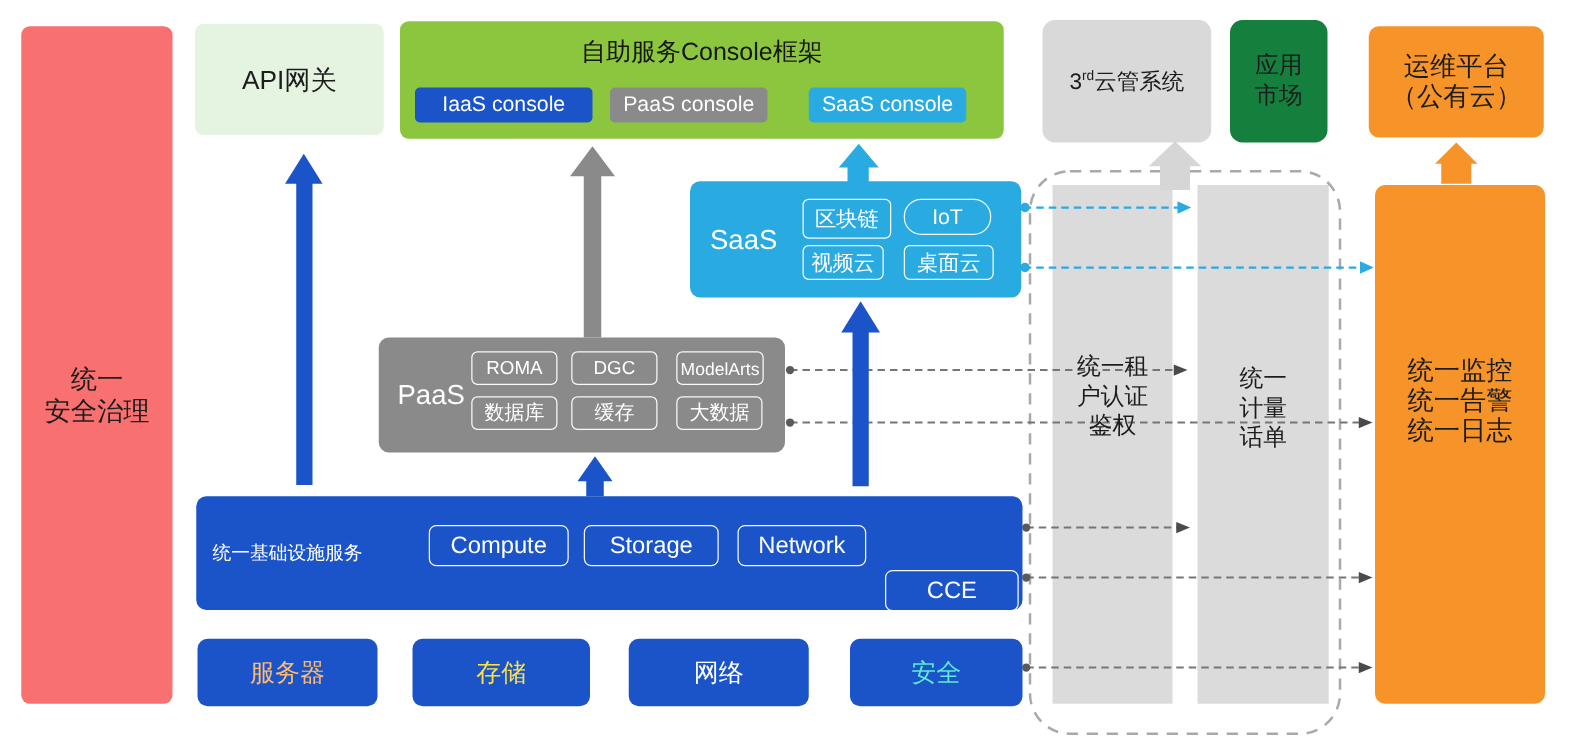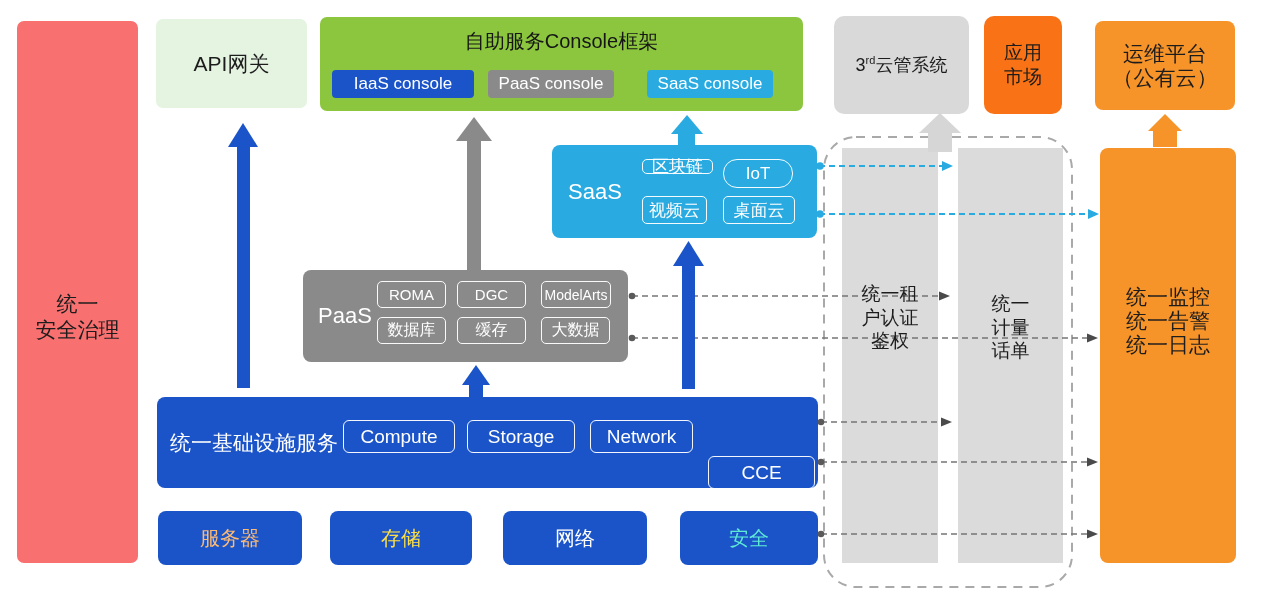--- a/index.html
+++ b/index.html
@@ -37,33 +37,33 @@
     </div>
     <div class="box" style="left:327px;top:53px;width:126px;height:28px;background:#29ABE2;border-radius:4px;font-size:17px;color:#fff;">
       <span>SaaS console</span>
     </div>
   </div>
 
   <div class="box" style="left:834px;top:16px;width:135px;height:98px;background:#D9D9D9;border-radius:10px;font-size:18px;color:#1c1c1c;">
     <span><span>3</span><sup style="font-size:11px;">rd</sup><span>云管系统</span></span>
   </div>
 
-  <div class="box col" style="left:984px;top:16px;width:78px;height:98px;background:#f97316;border-radius:10px;font-size:19px;line-height:24px;color:#1c1c1c;">
+  <div class="box col" style="left:984px;top:16px;width:78px;height:98px;background:#15803d;border-radius:10px;font-size:19px;line-height:24px;color:#1c1c1c;">
     <div>应用</div>
     <div>市场</div>
   </div>
 
   <div class="box col" style="left:1095px;top:21px;width:140px;height:89px;background:#F79429;border-radius:8px;font-size:21px;line-height:24px;color:#1c1c1c;">
     <div>运维平台</div>
     <div>（公有云）</div>
   </div>
 
   <div class="box" style="left:552px;top:145px;width:265px;height:93px;background:#29ABE2;border-radius:8px;">
     <div style="position:absolute;left:16px;top:0;height:100%;display:flex;align-items:center;font-size:22px;color:#fff;">SaaS</div>
-    <div class="chip" style="left:90px;top:14px;width:71px;height:15px;font-size:17px;">
+    <div class="chip" style="left:90px;top:14px;width:71px;height:32px;font-size:17px;">
       <span>区块链</span>
       </div>
     <div class="chip" style="left:171px;top:14px;width:70px;height:29px;font-size:17px;border-radius:14px;">
       <span>IoT</span>
       </div>
     <div class="chip" style="left:90px;top:51px;width:65px;height:28px;font-size:17px;">
       <span>视频云</span>
       </div>
     <div class="chip" style="left:171px;top:51px;width:72px;height:28px;font-size:17px;">
       <span>桌面云</span>
@@ -86,21 +86,21 @@
       </div>
     <div class="chip" style="left:154px;top:47px;width:69px;height:27px;font-size:16px;">
       <span>缓存</span>
       </div>
     <div class="chip" style="left:238px;top:47px;width:69px;height:27px;font-size:16px;">
       <span>大数据</span>
       </div>
   </div>
 
   <div class="box" style="left:157px;top:397px;width:661px;height:91px;background:#1A54C8;border-radius:8px;">
-    <div style="position:absolute;left:13px;top:0;height:100%;display:flex;align-items:center;font-size:21px;color:#fff;">统一基础设施服务</div>
+    <div style="position:absolute;left:13px;top:0;height:100%;display:flex;align-items:center;font-size:15px;color:#fff;">统一基础设施服务</div>
     <div class="chip" style="left:186px;top:23px;width:112px;height:33px;font-size:19px;border-radius:6px;">
       <span>Compute</span>
       </div>
     <div class="chip" style="left:310px;top:23px;width:108px;height:33px;font-size:19px;border-radius:6px;">
       <span>Storage</span>
       </div>
     <div class="chip" style="left:433px;top:23px;width:103px;height:33px;font-size:19px;border-radius:6px;">
       <span>Network</span>
       </div>
     <div class="chip" style="left:551px;top:23px;width:107px;height:33px;font-size:19px;border-radius:6px;margin-top:36px;">

